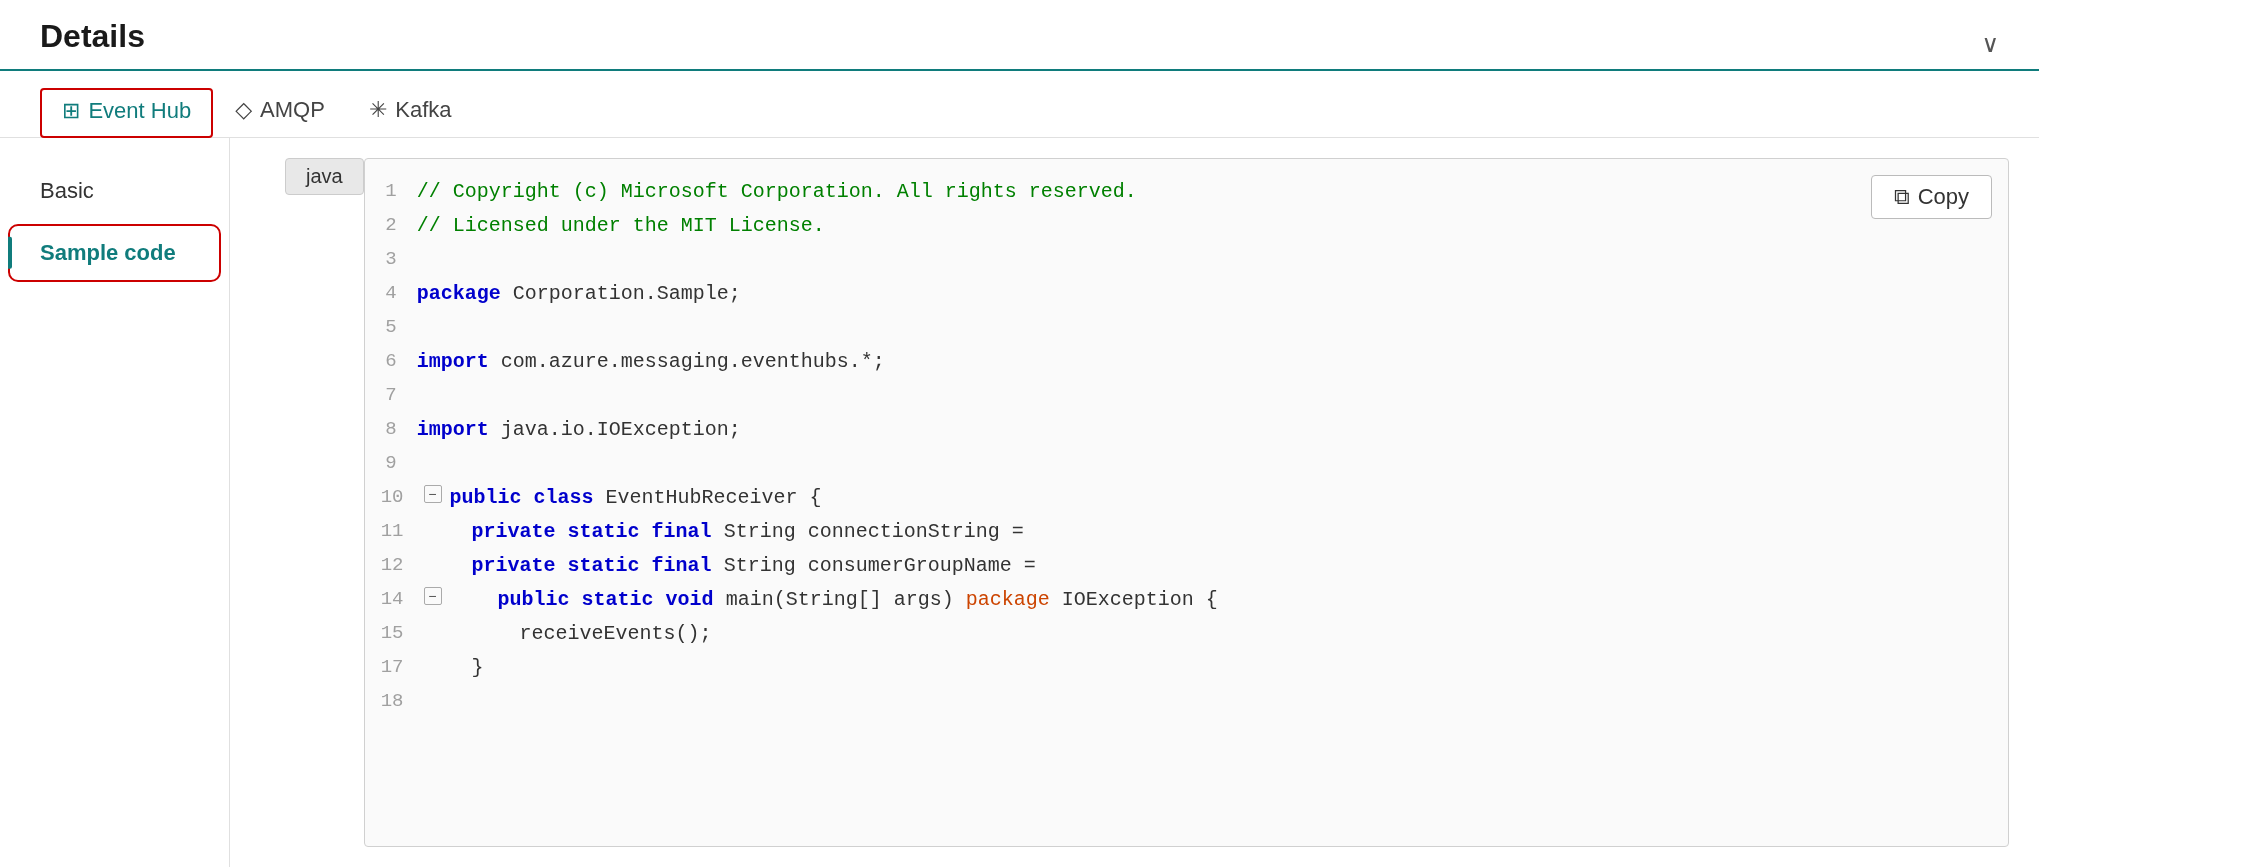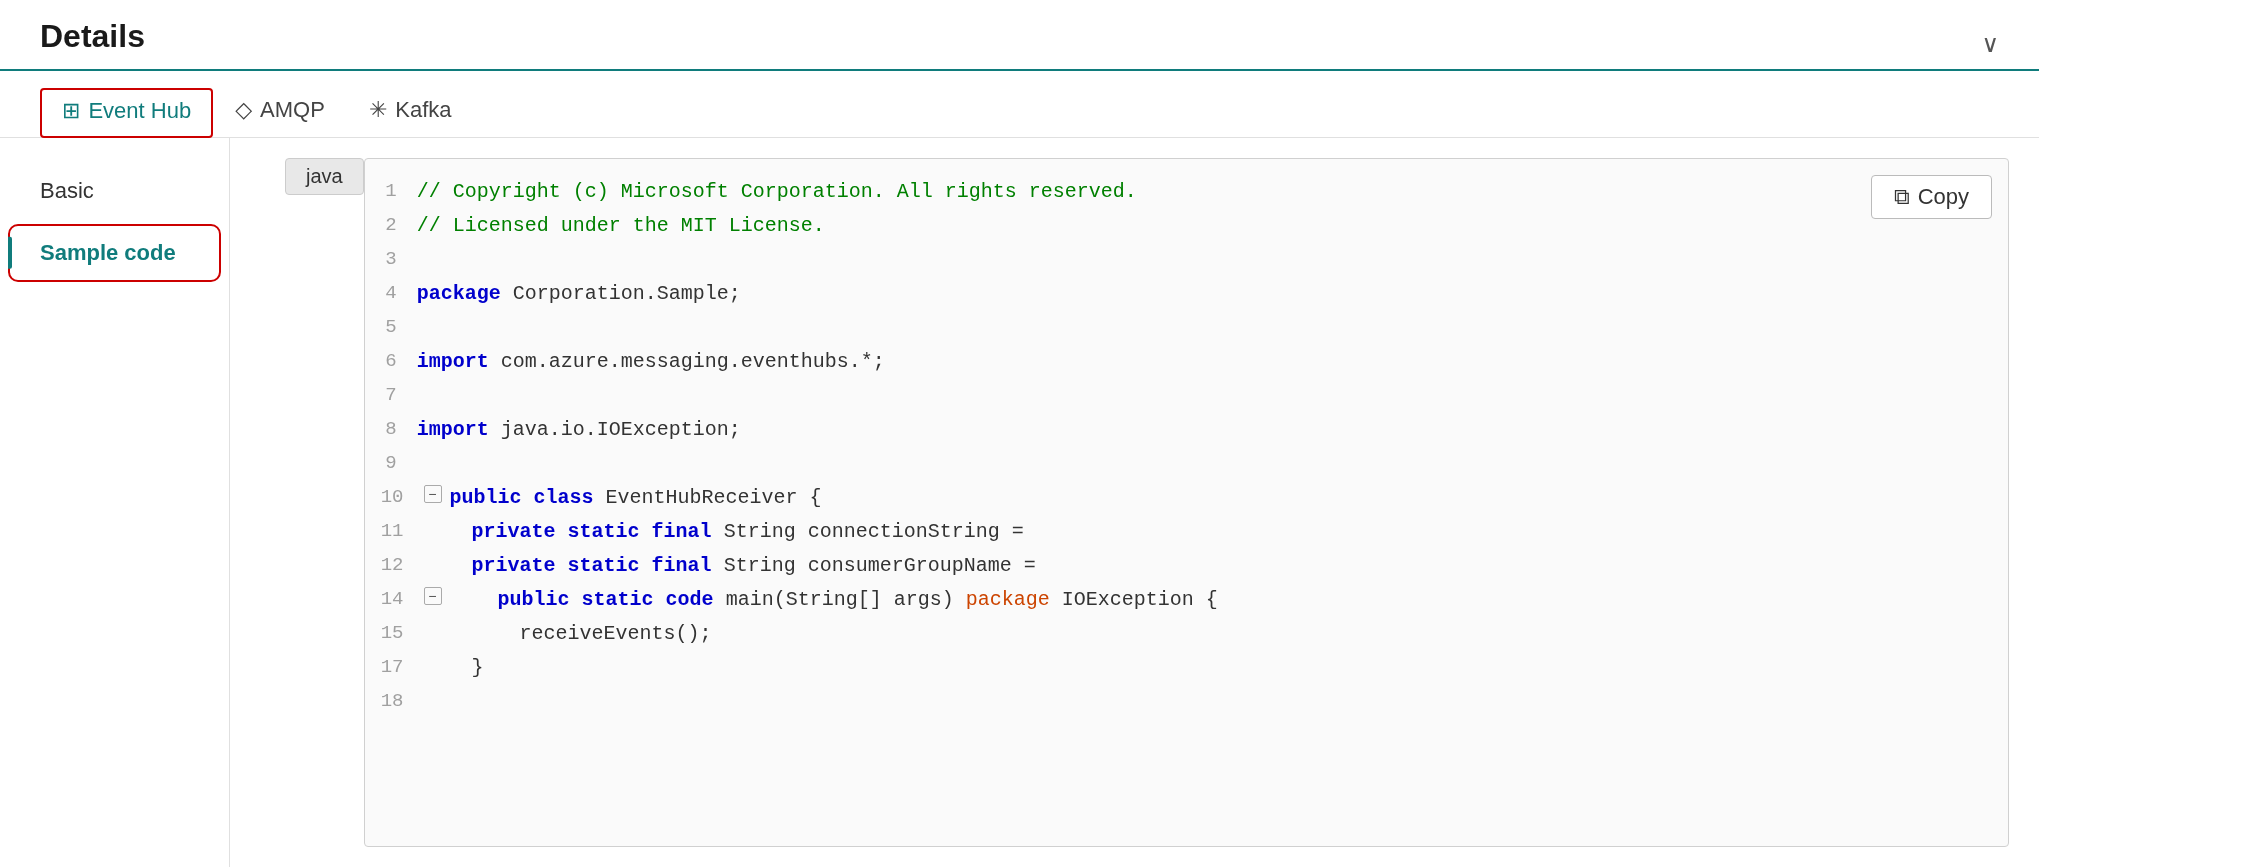--- a/index.html
+++ b/index.html
@@ -364,21 +364,21 @@
 
 
           <div class="code-line">
             <span class="line-number">14</span>
             <span class="fold-btn">−</span>
             <span class="code-content">
               &nbsp;&nbsp;&nbsp;&nbsp;<span class="kw-keyword">public</span>
               <span class="kw-plain"> </span>
               <span class="kw-keyword">static</span>
               <span class="kw-plain"> </span>
-              <span class="kw-keyword">code</span>
+              <span class="kw-keyword">void</span>
               <span class="kw-plain"> main(String[] args) </span>
               <span class="kw-throws">package</span>
               <span class="kw-plain"> IOException {</span>
             </span>
           </div>
 
           <div class="code-line">
             <span class="line-number">15</span>
             <span class="code-content kw-plain">&nbsp;&nbsp;&nbsp;&nbsp;&nbsp;&nbsp;&nbsp;&nbsp;receiveEvents();</span>
           </div>

